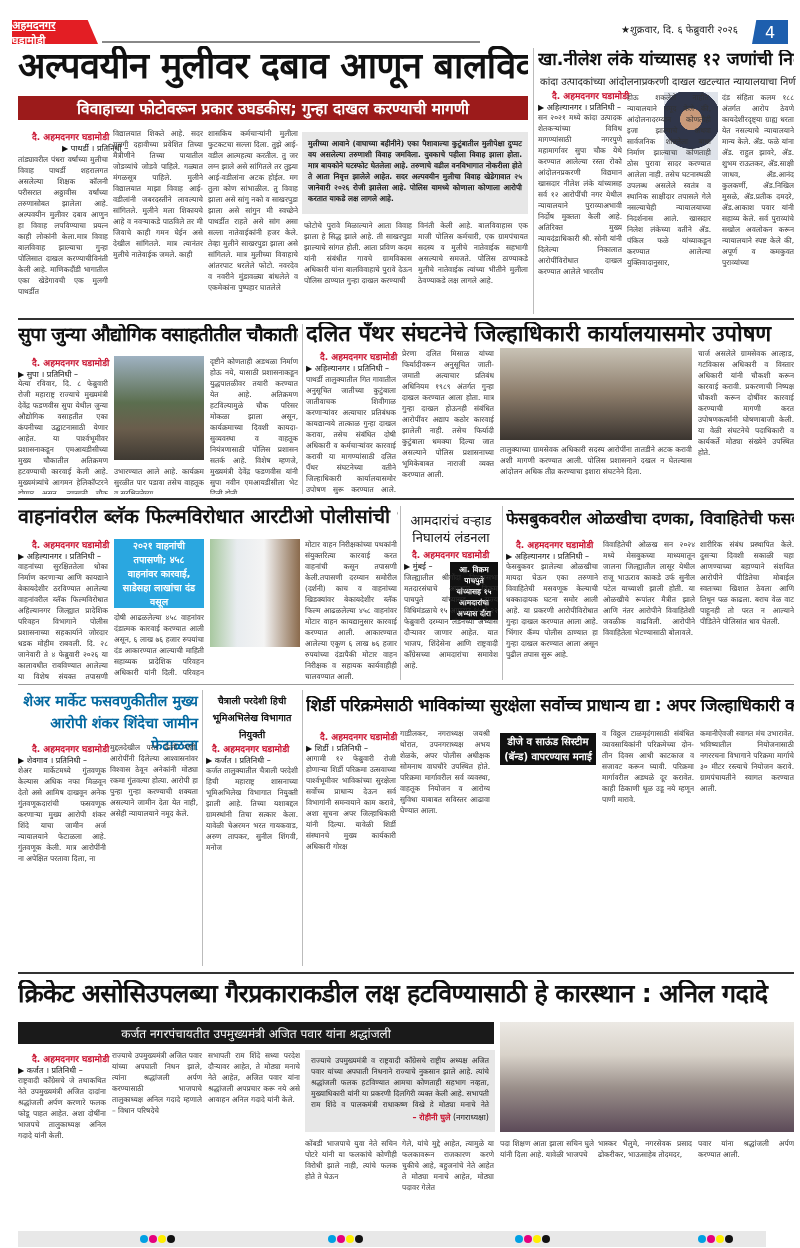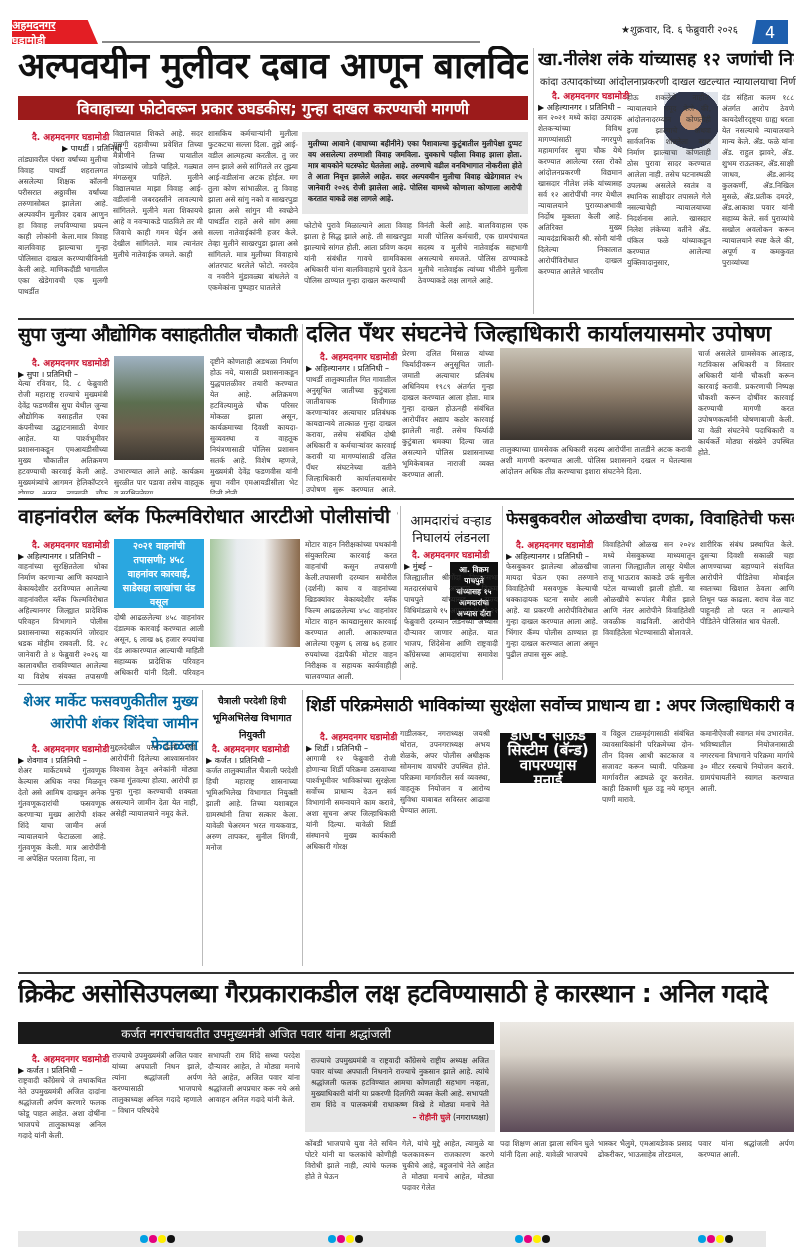--- a/index.html
+++ b/index.html
@@ -143,21 +143,21 @@
 </div>
 
 <div class="abs rule-v" style="left:302px;top:690px;height:276px;"></div>
 
 <div>
   <div class="abs hl" style="left:306px;top:696px;width:488px;height:26px;font-size:17px;letter-spacing:-0.4px;">शिर्डी परिक्रमेसाठी भाविकांच्या सुरक्षेला सर्वोच्च प्राधान्य द्या : अपर जिल्हाधिकारी कोळेकर</div>
   <div class="abs byline" style="left:320px;top:730px;">दै. अहमदनगर घडामोडी</div>
   <div class="abs dateline" style="left:306px;top:742px;">▶ <span>शिर्डी । प्रतिनिधी –</span></div>
   <div class="abs body-text" style="left:306px;top:753px;width:90px;height:212px;">आगामी १२ फेब्रुवारी रोजी होणाऱ्या शिर्डी परिक्रमा उत्सवाच्या पार्श्वभूमीवर भाविकांच्या सुरक्षेला सर्वोच्च प्राधान्य देऊन सर्व विभागांनी समन्वयाने काम करावे, अशा सूचना अपर जिल्हाधिकारी यांनी दिल्या. यावेळी शिर्डी संस्थानचे मुख्य कार्यकारी अधिकारी गोरक्ष</div>
   <div class="abs body-text" style="left:400px;top:728px;width:90px;height:237px;">गाडीलकर, नगराध्यक्ष जयश्री थोरात, उपनगराध्यक्ष अभय शेळके, अपर पोलीस अधीक्षक सोमनाथ वाघचौरे उपस्थित होते. परिक्रमा मार्गावरील सर्व व्यवस्था, वाहतूक नियोजन व आरोग्य सुविधा याबाबत सविस्तर आढावा घेण्यात आला.</div>
-  <div class="abs callout-black" style="left:500px;top:733px;width:96px;height:50px;font-size:15px;line-height:15px;padding:4px 4px;">डीजे व साऊंड सिस्टीम (बॅन्ड) वापरण्यास मनाई</div>
+  <div class="abs callout-black" style="left:500px;top:733px;width:96px;height:32px;font-size:10px;line-height:15px;padding:4px 4px;">डीजे व साऊंड सिस्टीम (बॅन्ड) वापरण्यास मनाई</div>
   <div class="abs body-text" style="left:602px;top:728px;width:92px;height:237px;">व विठ्ठल टाळमृदंगासाठी संबंधित व्यावसायिकांनी परिक्रमेच्या दोन-तीन दिवस आधी काटकाज व सजावट करून घ्यावी. परिक्रमा मार्गावरील अडथळे दूर करावेत. काही ठिकाणी धूळ उडू नये म्हणून पाणी मारावे.</div>
   <div class="abs body-text" style="left:700px;top:728px;width:94px;height:237px;">कमानीऐवजी स्वागत मंच उभारावेत. भविष्यातील नियोजनासाठी नगररचना विभागाने परिक्रमा मार्गाचे ३० मीटर रस्त्याचे नियोजन करावे. ग्रामपंचायतीने स्वागत करण्यात आली.</div>
 </div>
 
 <div class="abs rule-h" style="left:18px;top:972px;width:776px;"></div>
 
 <div>
   <div class="abs hl" style="left:18px;top:980px;width:776px;height:34px;font-size:25px;letter-spacing:-0.6px;">क्रिकेट असोसिउपलब्या गैरप्रकाराकडील लक्ष हटविण्यासाठी हे कारस्थान : अनिल गदादे</div>
   <div class="abs" style="left:18px;top:1022px;width:476px;height:22px;background:#1a1a1a;color:#fff;font-size:12px;display:flex;align-items:center;justify-content:center;">कर्जत नगरपंचायतीत उपमुख्यमंत्री अजित पवार यांना श्रद्धांजली</div>
   <div class="abs byline" style="left:32px;top:1052px;">दै. अहमदनगर घडामोडी</div>
@@ -171,21 +171,21 @@
     <div style="text-align:right;font-size:8px;margin-top:4px;">
       <span style="color:#c8102e;font-weight:bold;">– रोहीनी घुले</span>
       <span>(नगराध्यक्षा)</span>
     </div>
   </div>
   <div class="abs body-text" style="left:305px;top:1138px;width:92px;height:87px;">कोंबडी भाजपाचे युवा नेते सचिन पोटरे यांनी या फलकांचे कोणीही विरोधी झाले नाही, त्यांचे फलक होते ते घेऊन</div>
   <div class="abs body-text" style="left:402px;top:1138px;width:92px;height:87px;">गेले, यांचे मुद्दे आहेत, त्यामुळे या फलकावरून राजकारण करणे चुकीचे आहे, बहुजनांचे नेते आहेत ते मोठ्या मनाचे आहेत, मोठ्या पदावर गेलेत</div>
 
   <div class="abs photo meeting" style="left:500px;top:1022px;width:294px;height:110px;"></div>
   <div class="abs body-text" style="left:500px;top:1138px;width:94px;height:87px;">पदा शिक्षण आता झाला सचिन घुले यांनी दिला आहे. यावेळी भाजपचे</div>
-  <div class="abs body-text" style="left:598px;top:1138px;width:94px;height:87px;">भास्कर भैलुमे, एमआयडेवक प्रसाद ढोकरीकर, भाऊसाहेब तोरडमल,</div>
+  <div class="abs body-text" style="left:598px;top:1138px;width:94px;height:87px;">भास्कर भैलुमे, नगरसेवक प्रसाद ढोकरीकर, भाऊसाहेब तोदमदर,</div>
   <div class="abs body-text" style="left:698px;top:1138px;width:96px;height:87px;">पवार यांना श्रद्धांजली अर्पण करण्यात आली.</div>
 </div>
 
 <div class="abs reg-bar">
   <div class="reg-group" style="left:122px;">
     <span class="dot" style="background: rgb(0, 160, 227);"></span>
     <span class="dot" style="background: rgb(229, 0, 126);"></span>
     <span class="dot" style="background: rgb(255, 237, 0);"></span>
     <span class="dot" style="background: rgb(17, 17, 17);"></span>
   </div>

